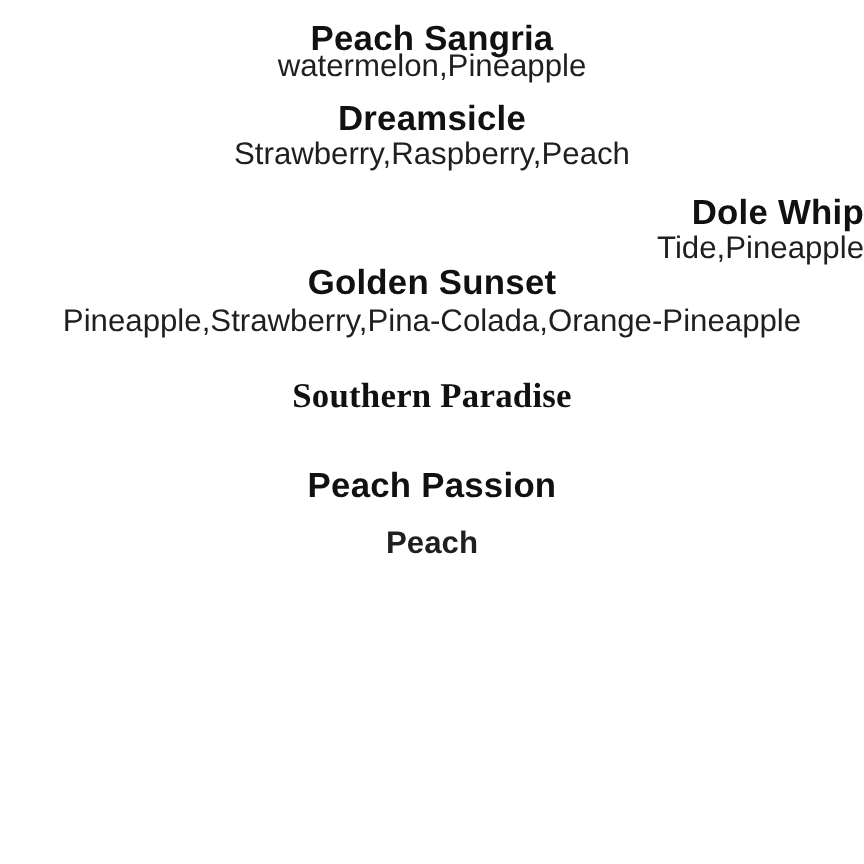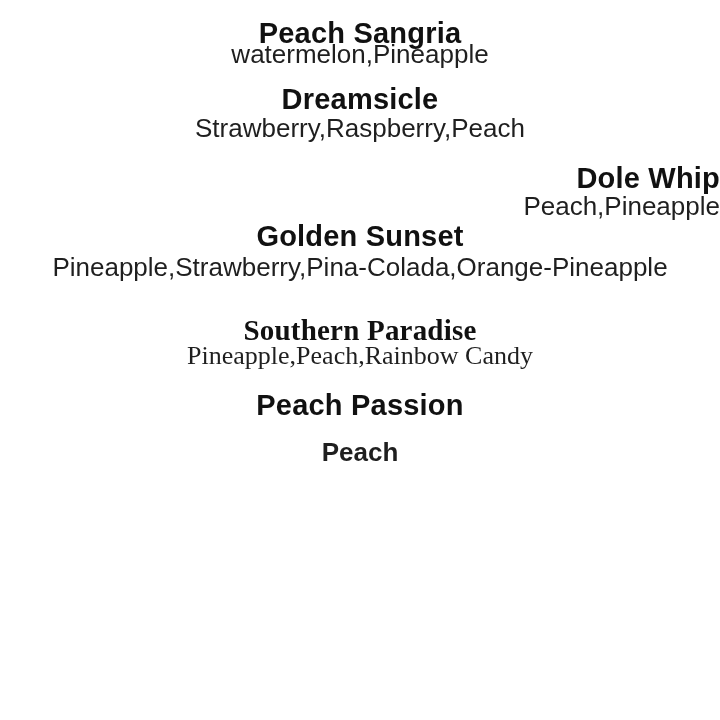--- a/index.html
+++ b/index.html
@@ -66,31 +66,30 @@
     <div class="drink-flavors">watermelon,Pineapple</div>
   </div>
 
   <div class="item g1">
     <div class="drink-name">Dreamsicle</div>
     <div class="drink-flavors">Strawberry,Raspberry,Peach</div>
   </div>
 
   <div class="item g2">
     <div class="drink-name">Dole Whip</div>
-    <div class="drink-flavors">Peach,Pineapple</div>
+    <div class="drink-flavors">Tide,Pineapple</div>
   </div>
 
   <div class="item g3">
     <div class="drink-name">Golden Sunset</div>
     <div class="drink-flavors">Pineapple,Strawberry,Pina-Colada,Orange-Pineapple</div>
   </div>
 
   <div class="item g4">
     <div class="drink-name">Southern Paradise</div>
-    <div class="drink-flavors">Pineapple,Peach,Rainbow Candy</div>
   </div>
 
   <div class="item g5">
     <div class="drink-name">Peach Passion</div>
     <div class="drink-flavors">Peach</div>
   </div>
 
 
 </div>
 

